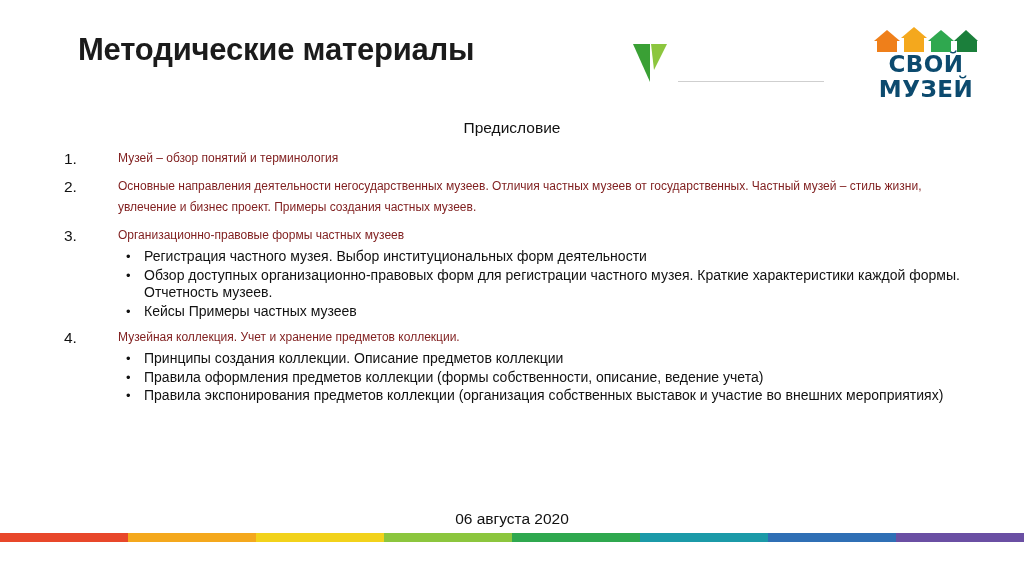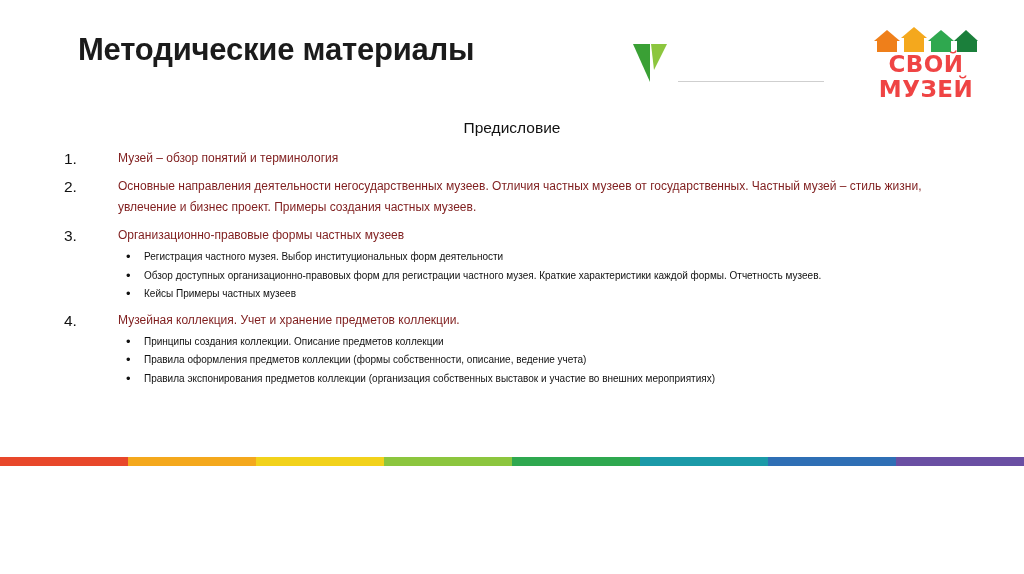--- a/index.html
+++ b/index.html
@@ -7,21 +7,21 @@
     padding: 0;
     background: #ffffff;
   }
   body {
     font-family: "Liberation Sans", sans-serif;
     color: #000000;
   }
   #slide {
     position: relative;
     width: 1024px;
-    height: 466px;
+    height: 542px;
     background: #ffffff;
     overflow: hidden;
   }
 
   
   .header {
     position: absolute;
     left: 0;
     top: 0;
     width: 1024px;
@@ -129,21 +129,21 @@
   .h2 .body { height: 15px; }
   .h2 .roof { bottom: 14px; }
   .h3 { left: 54px; color: #2fa84f; }
   .h4 { left: 80px; color: #1b7f3b; width: 24px; }
   .h4 .roof { border-left-width: 12px; border-right-width: 12px; }
   .svoy-word {
     font-family: "DejaVu Sans", sans-serif;
     font-weight: bold;
     font-size: 23px;
     line-height: 25px;
-    color: #ef4444;
+    color: #0c4a6e;
     letter-spacing: 0.5px;
   }
 
   
   .content {
     position: absolute;
     left: 64px;
     top: 118px;
     width: 896px;
   }
@@ -182,21 +182,21 @@
   }
 
   ul.sub-list {
     list-style: none;
     margin: 2px 0 0 0;
     padding: 0;
   }
   ul.sub-list > li {
     position: relative;
     padding-left: 26px;
-    font-size: 10px;
+    font-size: 14px;
     line-height: 17.5px;
     color: #111111;
     margin-bottom: 1px;
   }
   ul.sub-list > li::before {
     content: "•";
     position: absolute;
     left: 8px;
     top: 0;
     font-size: 13px;

